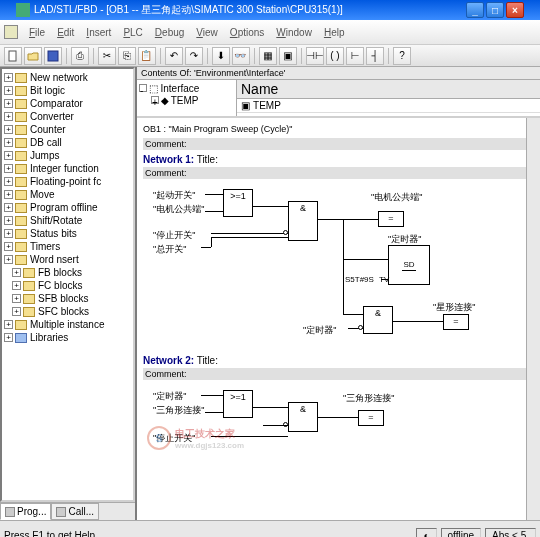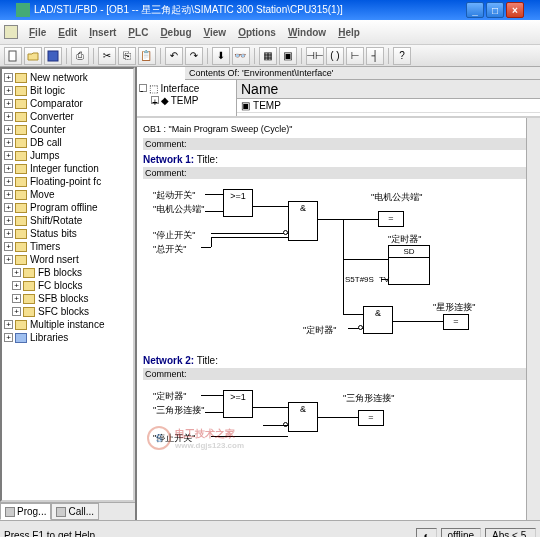--- a/index.html
+++ b/index.html
@@ -3,41 +3,41 @@
 <meta charset="utf-8">
 <style>
 * { box-sizing: border-box; margin: 0; padding: 0; font-family: Tahoma, sans-serif; font-size: 10px; }
 body { background: #fff; width: 540px; height: 537px; overflow: hidden; }
 .titlebar { background: linear-gradient(#0058e0,#3a8cff); height: 20px; display: flex; align-items: center; padding: 0 16px; color: #fff; }
 .titlebar .icon { width: 14px; height: 14px; background: #4a7; margin-right: 4px; }
 .titlebar .title { flex: 1; font-size: 10px; }
 .winbtns { display: flex; gap: 2px; }
 .winbtn { width: 18px; height: 16px; background: linear-gradient(#6ab0ff,#2b7de0); border: 1px solid #1a5cb0; border-radius: 2px; display: flex; align-items: center; justify-content: center; color: #fff; font-weight: bold; }
 .winbtn.close { background: linear-gradient(#f08070,#d04020); border-color: #a02010; }
-.menubar { background: linear-gradient(#fff,#e8e8e8); height: 18px; display: flex; align-items: center; padding: 12px 4px; gap: 2px; border-bottom: 1px solid #ccc; font-weight: bold; }
+.menubar { background: linear-gradient(#fff,#e8e8e8); height: 18px; display: flex; align-items: center; padding: 12px 4px; gap: 2px; border-bottom: 1px solid #ccc; }
 .menubar .micon { width: 14px; height: 14px; background: #e8e8c0; border: 1px solid #888; margin-right: 4px; }
 .menubar span { padding: 2px 5px; color: #555; }
 .menubar span u { text-decoration: underline; }
 .toolbar { background: linear-gradient(#f8f8f8,#e0e0e0); height: 22px; display: flex; align-items: center; padding: 0 4px; gap: 2px; border-bottom: 1px solid #aaa; }
 .tbtn { width: 18px; height: 18px; border: 1px solid #bbb; background: linear-gradient(#fff,#e8e8e8); display: flex; align-items: center; justify-content: center; }
 .tbtn svg { width: 12px; height: 12px; }
 .tsep { width: 1px; height: 16px; background: #bbb; margin: 0 2px; }
 .main { display: flex; height: 453px; }
 .leftcol { width: 135px; display: flex; flex-direction: column; }
 .tree { flex: 1; border: 2px inset #d0d0d0; background: #fff; padding: 2px; overflow: hidden; }
 .tree-row { display: flex; align-items: center; height: 13px; white-space: nowrap; }
 .tree-row .exp { width: 9px; height: 9px; border: 1px solid #888; display: flex; align-items: center; justify-content: center; font-size: 8px; line-height: 1; margin-right: 2px; }
 .tree-row .fold { width: 12px; height: 10px; background: #f5e090; border: 1px solid #b09030; margin-right: 3px; }
 .tree-row .lib { width: 12px; height: 10px; background: #a0c0f0; border: 1px solid #5070b0; margin-right: 3px; }
 .tabs { display: flex; background: #e8e8e8; border-top: 1px solid #aaa; }
 .tab { border: 1px solid #aaa; padding: 2px 4px; background: #f0f0f0; display: flex; align-items: center; gap: 2px; font-size: 9px; }
 .tab.active { background: #fff; border-bottom: 1px solid #fff; }
 .tab .ticon { width: 10px; height: 10px; background: #ccc; border: 1px solid #888; }
 .rightcol { flex: 1; display: flex; flex-direction: column; border-left: 2px inset #d0d0d0; }
-.interface-hdr { background: #e8e8e8; border-bottom: 1px solid #aaa; padding: 1px 4px; font-size: 9px; margin-left: 48px; }
+.interface-hdr { background: #e8e8e8; border-bottom: 1px solid #aaa; padding: 1px 4px; font-size: 9px; }
 .interface-body { display: flex; height: 38px; border-bottom: 2px inset #d0d0d0; }
 .intf-tree { width: 100px; background: #fff; border-right: 1px solid #aaa; padding: 2px; }
 .intf-tree .row { display: flex; align-items: center; height: 12px; gap: 2px; font-size: 9px; }
 .intf-tree .box { width: 8px; height: 8px; border: 1px solid #888; }
 .intf-table { flex: 1; background: #fff; }
 .intf-table .hdr { background: #e8e8e8; border-bottom: 1px solid #aaa; padding: 1px 4px; font-size: 14px; }
 .intf-table .cell { padding: 1px 4px; border-bottom: 1px solid #ddd; font-size: 9px; }
 .canvas { flex: 1; background: #fff; position: relative; overflow: hidden; padding: 4px 6px; }
 .ob-title { font-size: 9px; margin: 2px 0 4px 0; }
 .comment-bar { background: #e0e0e0; padding: 1px 2px; font-size: 9px; margin-bottom: 2px; }
@@ -291,21 +291,21 @@
         <div class="wire v" style="left:68px;top:56px;height:10px"></div>
         <div class="wire h" style="left:68px;top:56px;width:77px"></div>
 
         <div class="gate" style="left:235px;top:30px;width:26px;height:16px">=</div>
         <div class="lbl" style="left:228px;top:10px;width:50px">"电机公共端"</div>
         <div class="wire h" style="left:175px;top:38px;width:60px"></div>
 
         <div class="wire v" style="left:200px;top:38px;height:40px"></div>
         <div class="wire h" style="left:200px;top:78px;width:45px"></div>
 
-        <div class="gate" style="left:245px;top:64px;width:42px;height:40px;text-align:left;padding:0">
+        <div class="gate" style="left:245px;top:64px;width:42px;height:40px;text-align:left;padding:13px">
           <div style="text-align:center;border-bottom:1px solid #000;font-size:8px;padding:1px">SD</div>
         </div>
         <div class="lbl" style="left:245px;top:52px">"定时器"</div>
         <div class="lbl" style="left:202px;top:94px;font-size:8px">S5T#9S</div>
         <div class="lbl" style="left:236px;top:94px;font-size:8px">TV</div>
         <div class="wire h" style="left:238px;top:98px;width:7px"></div>
 
         <div class="gate" style="left:220px;top:125px;width:30px;height:28px">&amp;</div>
         <div class="wire v" style="left:200px;top:78px;height:55px"></div>
         <div class="wire h" style="left:200px;top:133px;width:20px"></div>

